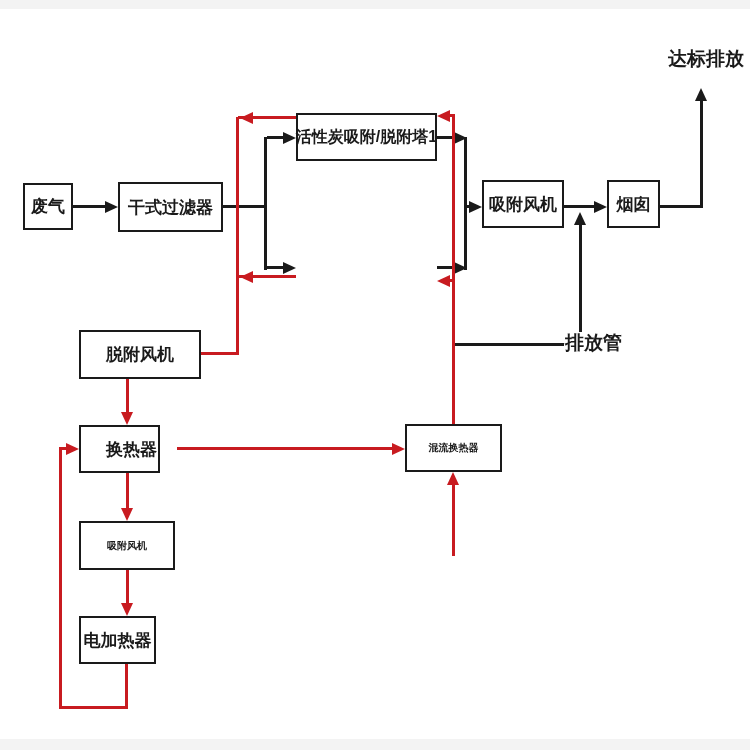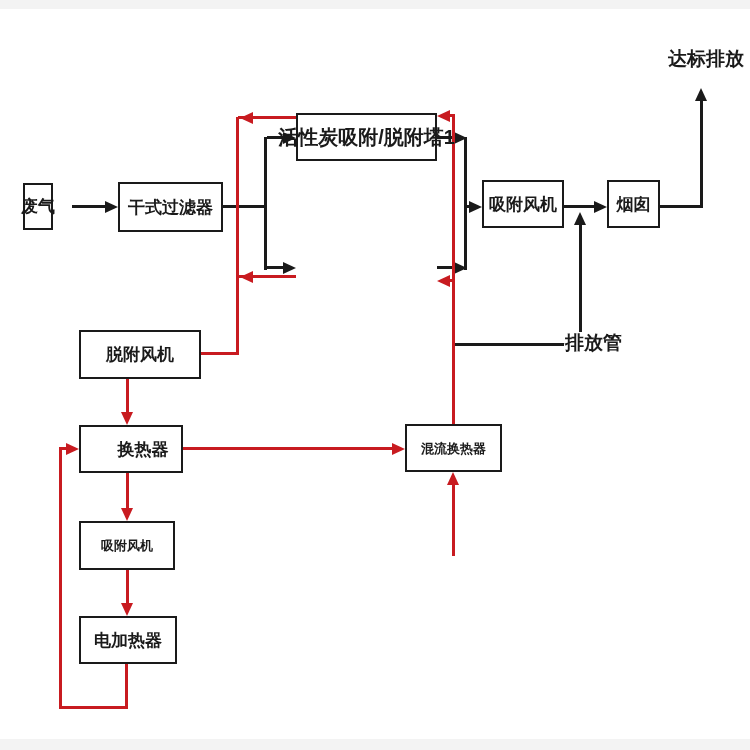--- a/index.html
+++ b/index.html
@@ -6,22 +6,22 @@
   #canvas{
     position:relative;width:750px;height:750px;background:#ffffff;overflow:hidden;
     font-family:"Liberation Sans","DejaVu Sans",sans-serif;color:#1a1a1a;
   }
   .band{position:absolute;left:0;width:750px;background:#f3f3f3;}
   .node{
     position:absolute;box-sizing:border-box;border:2.5px solid #1a1a1a;background:#ffffff;
     display:flex;align-items:center;justify-content:center;
     font-weight:700;font-size:17px;line-height:1;white-space:nowrap;color:#1a1a1a;
   }
-  .node.small-text{font-size:20px;}
-  .node.mid-text{font-size:13px;}
+  .node.small-text{font-size:16px;}
+  .node.mid-text{font-size:10px;}
   .freetext{
     position:absolute;font-weight:700;font-size:19px;line-height:1;white-space:nowrap;color:#1a1a1a;
   }
   .ln{position:absolute;background:currentColor;}
   .h{height:3px;}
   .v{width:3px;}
   .blk{color:#1a1a1a;}
   .red{color:#c81b20;}
   .ar{position:absolute;width:0;height:0;}
   .ar-r{border-top:6px solid transparent;border-bottom:6px solid transparent;border-left:13px solid currentColor;}
@@ -98,38 +98,38 @@
 
   <div class="ln v red" style="left:452px;top:115px;height:309px;"></div>
   <div class="ln h red" style="left:445px;top:114px;width:10px;"></div>
   <div class="ar ar-l red" style="left:437px;top:110px;"></div>
   <div class="ln h red" style="left:445px;top:279px;width:10px;"></div>
   <div class="ar ar-l red" style="left:437px;top:275px;"></div>
 
   <div class="ln v red" style="left:452px;top:483px;height:73px;"></div>
   <div class="ar ar-u red" style="left:447px;top:472px;"></div>
 
-  <div class="node" style="left:23px;top:183px;width:30px;height:47px;">废气</div>
+  <div class="node" style="left:23px;top:183px;width:50px;height:47px;">废气</div>
 
   <div class="node" style="left:118px;top:182px;width:105px;height:50px;">干式过滤器</div>
 
   <div class="node small-text" style="left:296px;top:113px;width:141px;height:48px;">活性炭吸附/脱附塔1</div>
 
 
   <div class="node" style="left:482px;top:180px;width:82px;height:48px;text-align:right;">吸附风机</div>
 
   <div class="node" style="left:607px;top:180px;width:53px;height:48px;">烟囱</div>
 
   <div class="node" style="left:79px;top:330px;width:122px;height:49px;">脱附风机</div>
 
-  <div class="node" style="left:79px;top:425px;width:104px;height:48px;padding-left:24px;">换热器</div>
+  <div class="node" style="left:79px;top:425px;width:81px;height:48px;padding-left:24px;">换热器</div>
 
   <div class="node mid-text" style="left:79px;top:521px;width:96px;height:49px;">吸附风机</div>
 
-  <div class="node" style="left:79px;top:616px;width:98px;height:48px;">电加热器</div>
+  <div class="node" style="left:79px;top:616px;width:77px;height:48px;">电加热器</div>
 
   <div class="node mid-text" style="left:405px;top:424px;width:97px;height:48px;">混流换热器</div>
 
 
   <div class="freetext" style="left:668px;top:49px;">达标排放</div>
 
   <div class="freetext" style="left:565px;top:333px;">排放管</div>
 
 </div>
 

